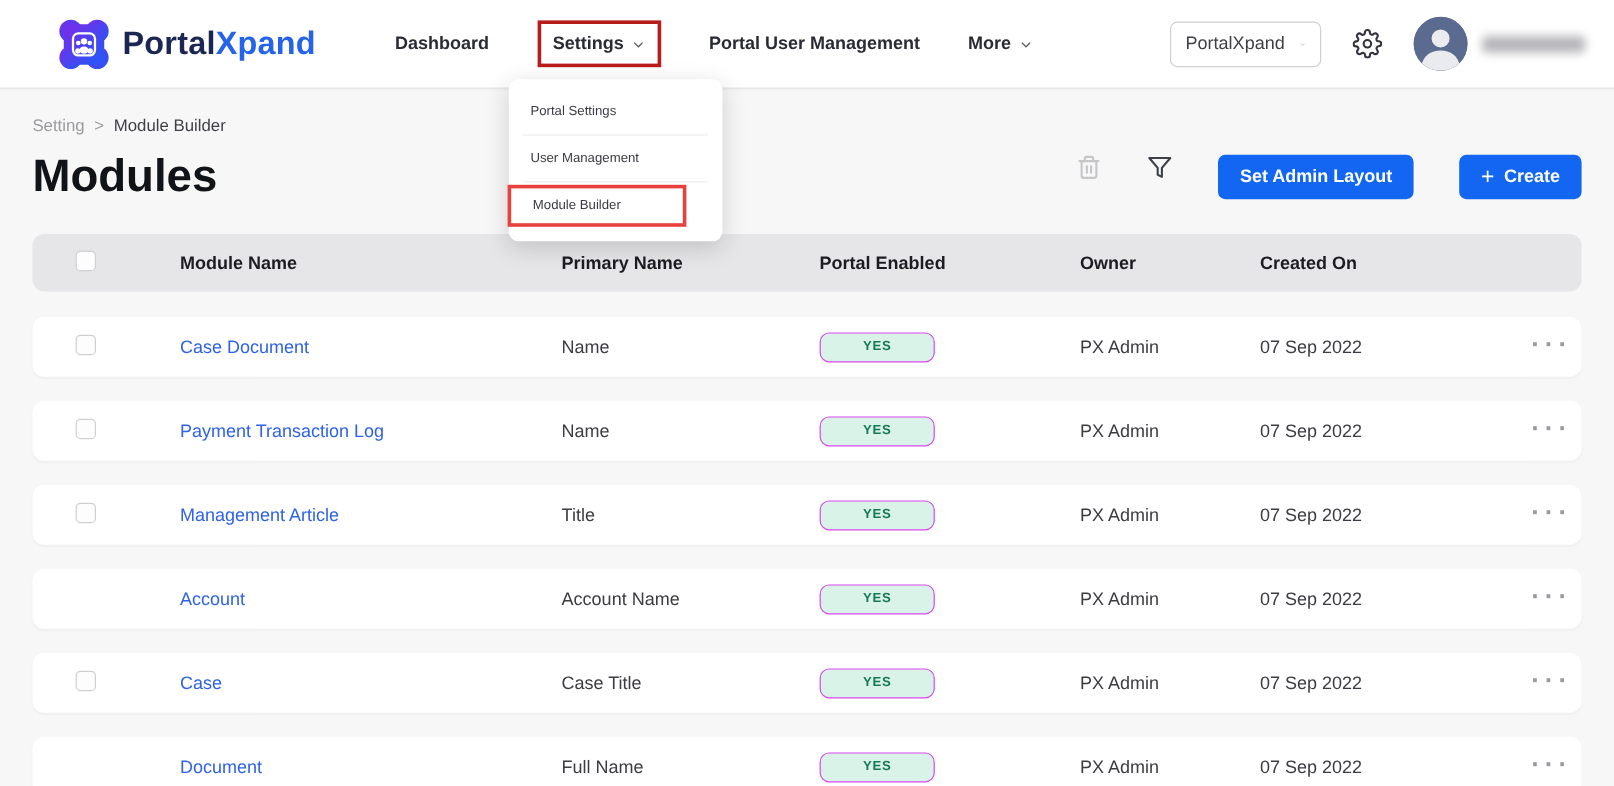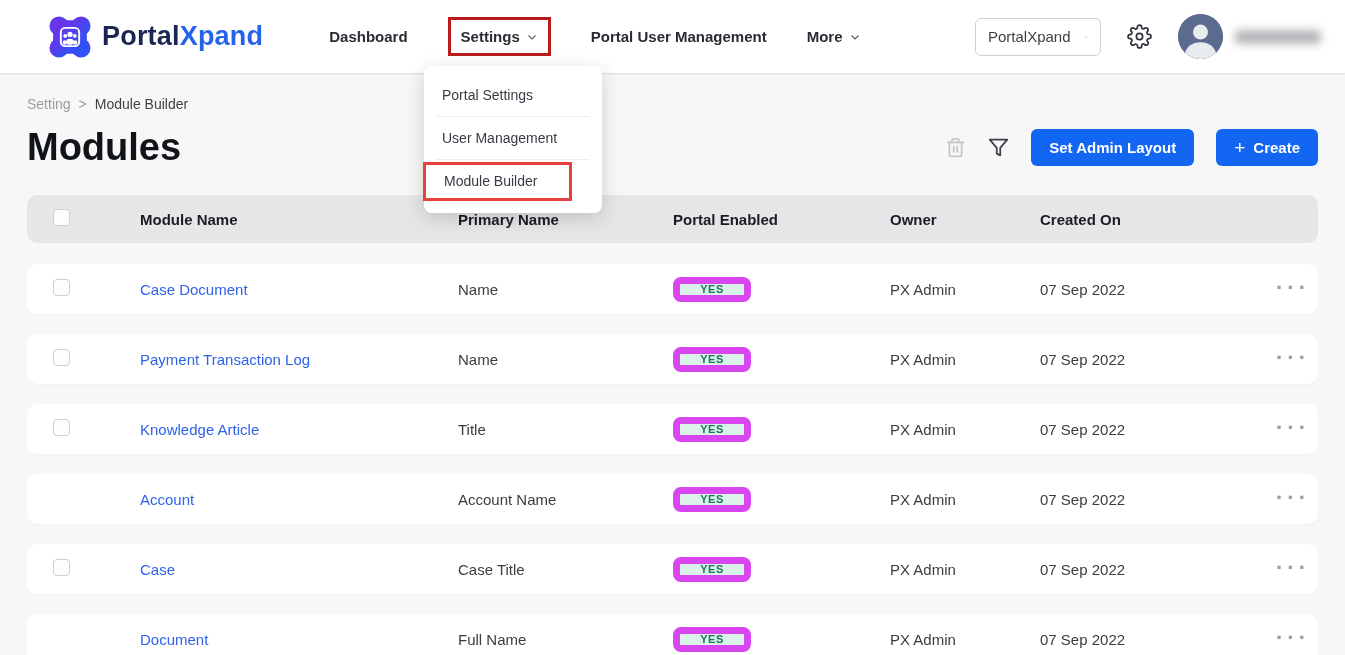--- a/index.html
+++ b/index.html
@@ -23,50 +23,50 @@
     width:126px; height:38px; border:1px solid #cfcfd4; border-radius:6px; padding:0 12px;
     font-size:15px; color:#3f3f46; background:#fff; cursor:pointer; }
   .gear-btn svg { display:block; }
   .avatar-wrap { display:flex; align-items:center; gap:12px; }
   .avatar { width:45px; height:45px; border-radius:50%; overflow:hidden; background:#5b6b8f; }
   .blur-name { width:86px; height:14px; border-radius:4px; background:#b6b6ba; filter:blur(4px); }
 
   
   .dropdown { position:absolute; left:424px; top:66px; width:178px; background:#fff;
     border-radius:8px; box-shadow:0 5px 20px rgba(0,0,0,.16); z-index:30; padding:8px 0; }
-  .dd-item { font-size:14px; color:#3a3a44; padding:13px 18px; cursor:pointer; }
+  .dd-item { font-size:11px; color:#3a3a44; padding:13px 18px; cursor:pointer; }
   .dd-div { height:1px; background:#ededf0; margin:0 12px; }
   .dd-item.boxed { border:3px solid #e8413d; margin:2px 30px 4px -1px; padding:8px 12px 9px 18px; }
 
   
   .main { padding:0 27px; }
   .breadcrumb { margin-top:22px; font-size:14px; display:flex; gap:8px; align-items:center; }
   .bc-root { color:#9b9b9f; cursor:pointer; }
   .bc-sep { color:#9b9b9f; }
   .bc-current { color:#3f3f46; }
   .title-row { margin-top:14px; display:flex; align-items:center; justify-content:space-between; }
   .page-title { font-size:38px; font-weight:700; color:#101418; }
-  .toolbar { display:flex; align-items:center; gap:22px; }
+  .toolbar { display:flex; align-items:flex-start; gap:38px; }
   .icon-btn { background:none; border:none; cursor:pointer; padding:0; display:flex; }
   .btn { border:none; cursor:pointer; background:#1266f1; color:#fff; font-weight:700;
     font-size:15px; border-radius:6px; height:37px; padding:0 18px;
     font-family:"Liberation Sans", sans-serif; display:flex; align-items:center; gap:8px; }
   .btn .plus { font-size:19px; font-weight:400; }
 
   
   .table { margin-top:26px; }
   .trow, .thead { display:grid; grid-template-columns:87px 318px 215px 217px 150px 1fr 70px;
-    align-items:center; padding-left:26px; padding-right:8px; border-radius:10px; }
+    align-items:center; padding-left:36px; padding-right:8px; border-radius:10px; }
   .thead { background:#e6e6e8; height:48px; margin-bottom:21px; font-weight:700; font-size:15px; color:#1c1c22; }
   .trow { background:#fff; height:50px; margin-bottom:20px; font-size:15px; box-shadow:0 1px 2px rgba(0,0,0,.03); }
   .checkbox { width:17px; height:17px; border:1px solid #cfcfd4; border-radius:4px;
     background:#fdfdfd; display:inline-block; cursor:pointer; }
   .mlink { color:#2f62e9; text-decoration:none; cursor:pointer;margin-top:44px; }
-  .pill { display:inline-flex; align-items:center; justify-content:center; width:78px; height:25px;
-    background:#daf3e8; border:7px solid #d946ef; border-radius:8px; color:#177a5b;
+  .pill { display:inline-flex; align-items:center; justify-content:center; width:96px; height:25px;
+    background:#daf3e8; border:1px solid #d946ef; border-radius:8px; color:#177a5b;
     font-size:11px; font-weight:700; letter-spacing:.5px; }
   .dots { color:#9a9aa0; font-size:22px; font-weight:700; letter-spacing:4px; cursor:pointer;
     line-height:10px; user-select:none; }
   .c-actions { text-align:right; }
 </style>
 </head>
 <body>
 
 <div class="navbar">
   <div class="logo">
@@ -207,21 +207,21 @@
       <div><a class="mlink">Payment Transaction Log</a></div>
       <div>Name</div>
       <div><span class="pill">YES</span></div>
       <div>PX Admin</div>
       <div>07 Sep 2022</div>
       <div class="c-actions"><span class="dots">···</span></div>
     </div>
 
     <div class="trow">
       <div><span class="checkbox"></span></div>
-      <div><a class="mlink">Knowledge Article</a></div>
+      <div><a class="mlink">Management Article</a></div>
       <div>Title</div>
       <div><span class="pill">YES</span></div>
       <div>PX Admin</div>
       <div>07 Sep 2022</div>
       <div class="c-actions"><span class="dots">···</span></div>
     </div>
 
     <div class="trow">
       <div><span class="checkbox" style="visibility: hidden;"></span></div>
       <div><a class="mlink">Account</a></div>

